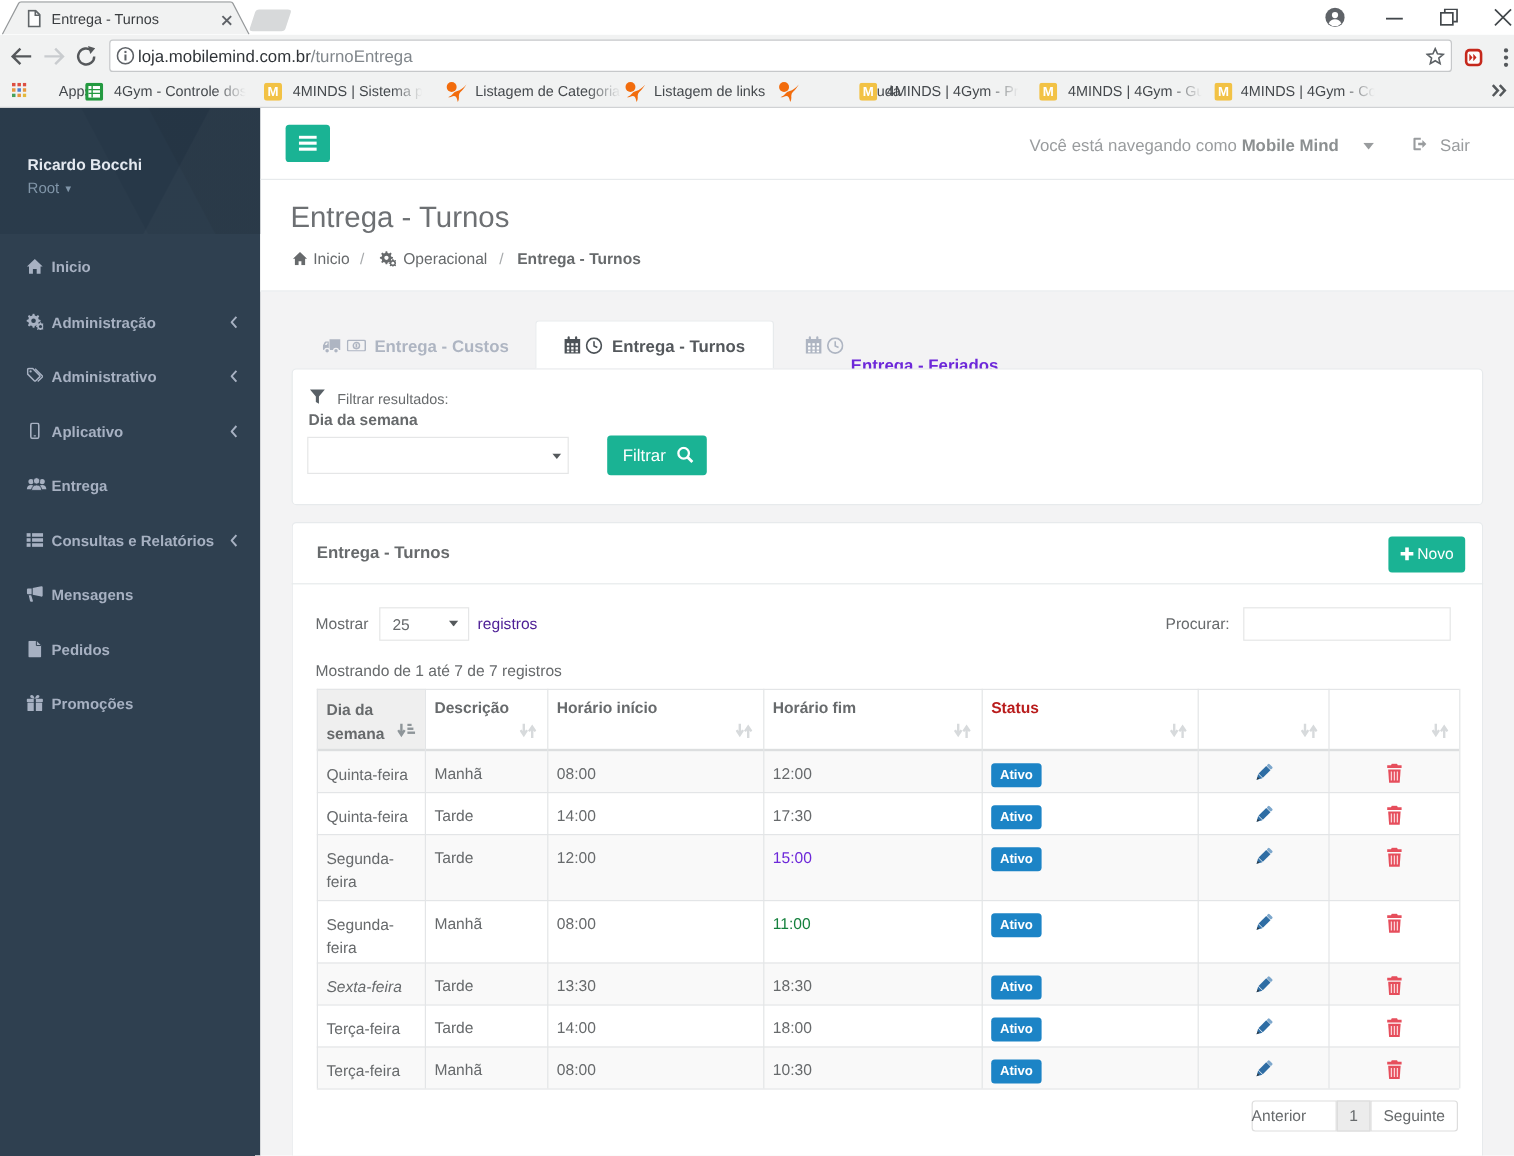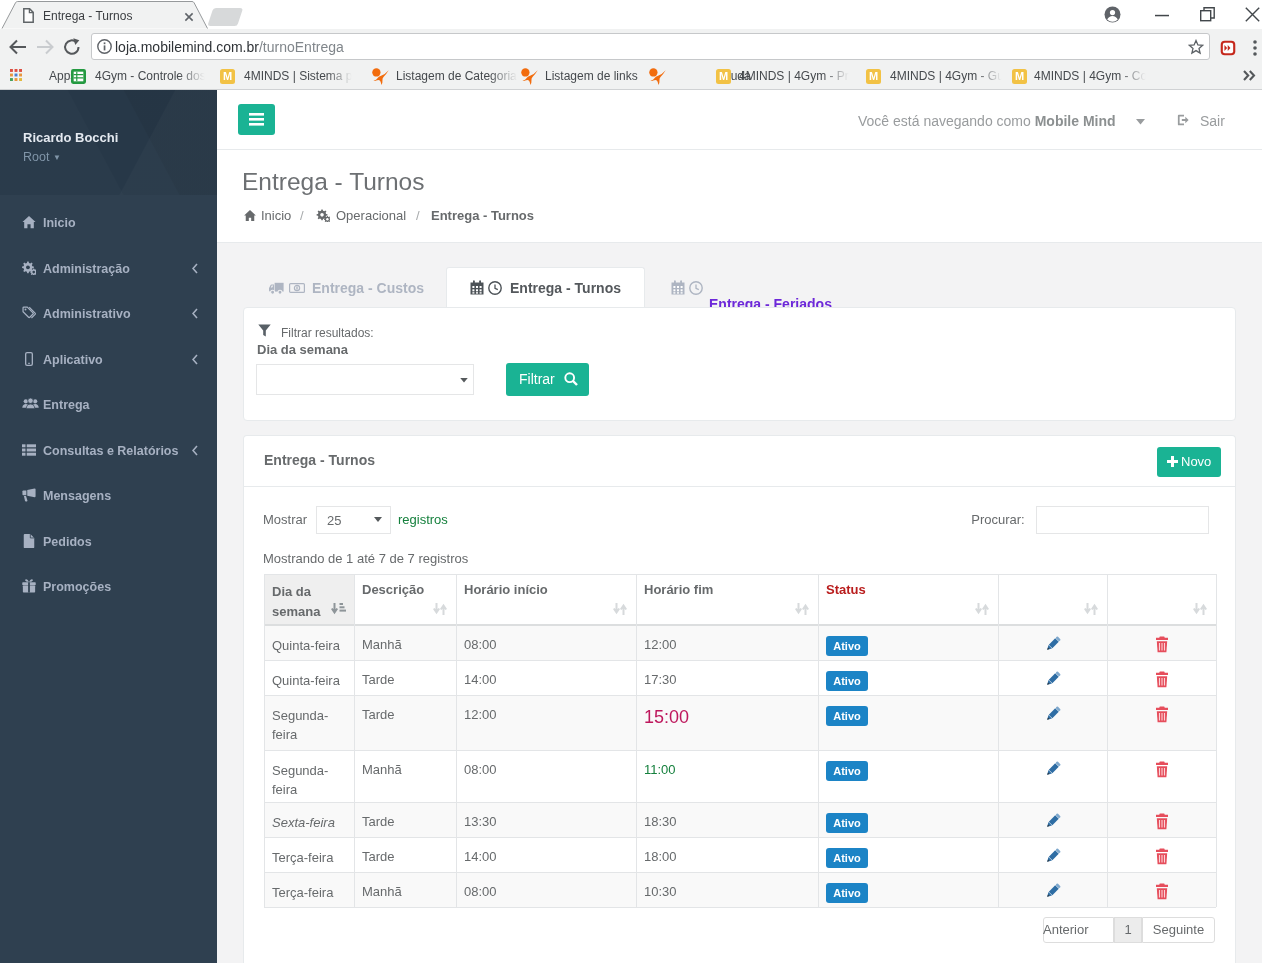--- a/index.html
+++ b/index.html
@@ -390,21 +390,21 @@
     <path d="M4 0 L7 0 L7 4 L11 4 L11 7 L7 7 L7 11 L4 11 L4 7 L0 7 L0 4 L4 4 Z" fill="#fff"></path>
   </svg>
 <div class="abs" style="left:1181px;top:454px;font-size:13px;color:#fff;">Novo</div>
 
 <div class="abs" style="left:263px;top:512px;font-size:13px;color:#676a6c;">Mostrar</div>
 <div class="abs" style="left:316px;top:506px;width:75px;height:28px;background:#fff;border:1px solid #e5e6e7;"></div>
 <div class="abs" style="left:327px;top:513px;font-size:13px;color:#676a6c;">25</div>
 <svg class="abs" style="left:374px;top:517px;" width="8" height="5" viewBox="0 0 8 5">
     <path d="M0 0 L8 0 L4 5 Z" fill="#55595c"></path>
   </svg>
-<div class="abs" style="left:398px;top:512px;font-size:13px;color:#15803d;">registros</div>
+<div class="abs" style="left:398px;top:512px;font-size:13px;color:#4c1d95;">registros</div>
 <div class="abs" style="left:968px;top:512px;width:60px;text-align:center;font-size:13px;color:#676a6c;">Procurar:</div>
 <div class="abs" style="left:1036px;top:506px;width:173px;height:28px;background:#fff;border:1px solid #e5e6e7;"></div>
 <div class="abs" style="left:263px;top:551px;font-size:13px;color:#676a6c;">Mostrando de 1 até 7 de 7 registros</div>
 
 <div id="tablegrid">
     <div class="abs" style="left:264px;top:574px;width:90px;height:51px;background:#efefef;"></div>
     <div class="abs" style="left:264px;top:625px;width:952px;height:35px;background:#f9f9f9;"></div>
     <div class="abs" style="left:264px;top:695px;width:952px;height:55px;background:#f9f9f9;"></div>
     <div class="abs" style="left:264px;top:802px;width:952px;height:35px;background:#f9f9f9;"></div>
     <div class="abs" style="left:264px;top:872px;width:952px;height:35px;background:#f9f9f9;"></div>
@@ -516,21 +516,21 @@
     <div class="abs" style="left:1155px;top:671px;">
       <svg width="14" height="17" viewBox="0 0 14 17">
         <path d="M4.8 0.5 L9.2 0.5 L9.8 1.8 L13 1.8 L13 4 L1 4 L1 1.8 L4.2 1.8 Z" fill="#e64e5c"></path>
         <path d="M1.8 5.2 L12.2 5.2 L11.4 16.2 L2.6 16.2 Z" fill="#e64e5c"></path>
         <path d="M4.5 7 L4.5 14.5 M7 7 L7 14.5 M9.5 7 L9.5 14.5" stroke="#fbd4d8" stroke-width="1.1"></path>
       </svg>
     </div>
     <div class="abs" style="left:272px;top:707px;width:78px;font-size:13px;color:#676a6c;line-height:18.5px;">Segunda-<br>feira</div>
     <div class="abs" style="left:362px;top:707px;font-size:13px;color:#676a6c;">Tarde</div>
     <div class="abs" style="left:464px;top:707px;font-size:13px;color:#676a6c;">12:00</div>
-    <div class="abs" style="left:644px;top:707px;font-size:18px;color:#be185d;">15:00</div>
+    <div class="abs" style="left:644px;top:707px;font-size:13px;color:#6d28d9;">15:00</div>
     <div class="abs" style="left:826px;top:706px;width:42px;height:20px;background:#1c84c6;border-radius:3px;color:#fff;font-size:11px;font-weight:bold;text-align:center;line-height:20px;">Ativo</div>
     <div class="abs" style="left:1044px;top:705px;">
       <svg width="18" height="18" viewBox="0 0 18 18">
         <g transform="rotate(45 9 9)">
           <rect x="6.5" y="0.4" width="5" height="2.6" rx="1" fill="#7da7cc"></rect>
           <rect x="6.5" y="3.4" width="5" height="9" fill="#2e6da4"></rect>
           <path d="M6.5 12.9 L11.5 12.9 L9 17.3 Z" fill="#2e6da4"></path>
           <path d="M8 14.9 L10 14.9 L9 17.3 Z" fill="#30373d"></path>
         </g>
       </svg>

